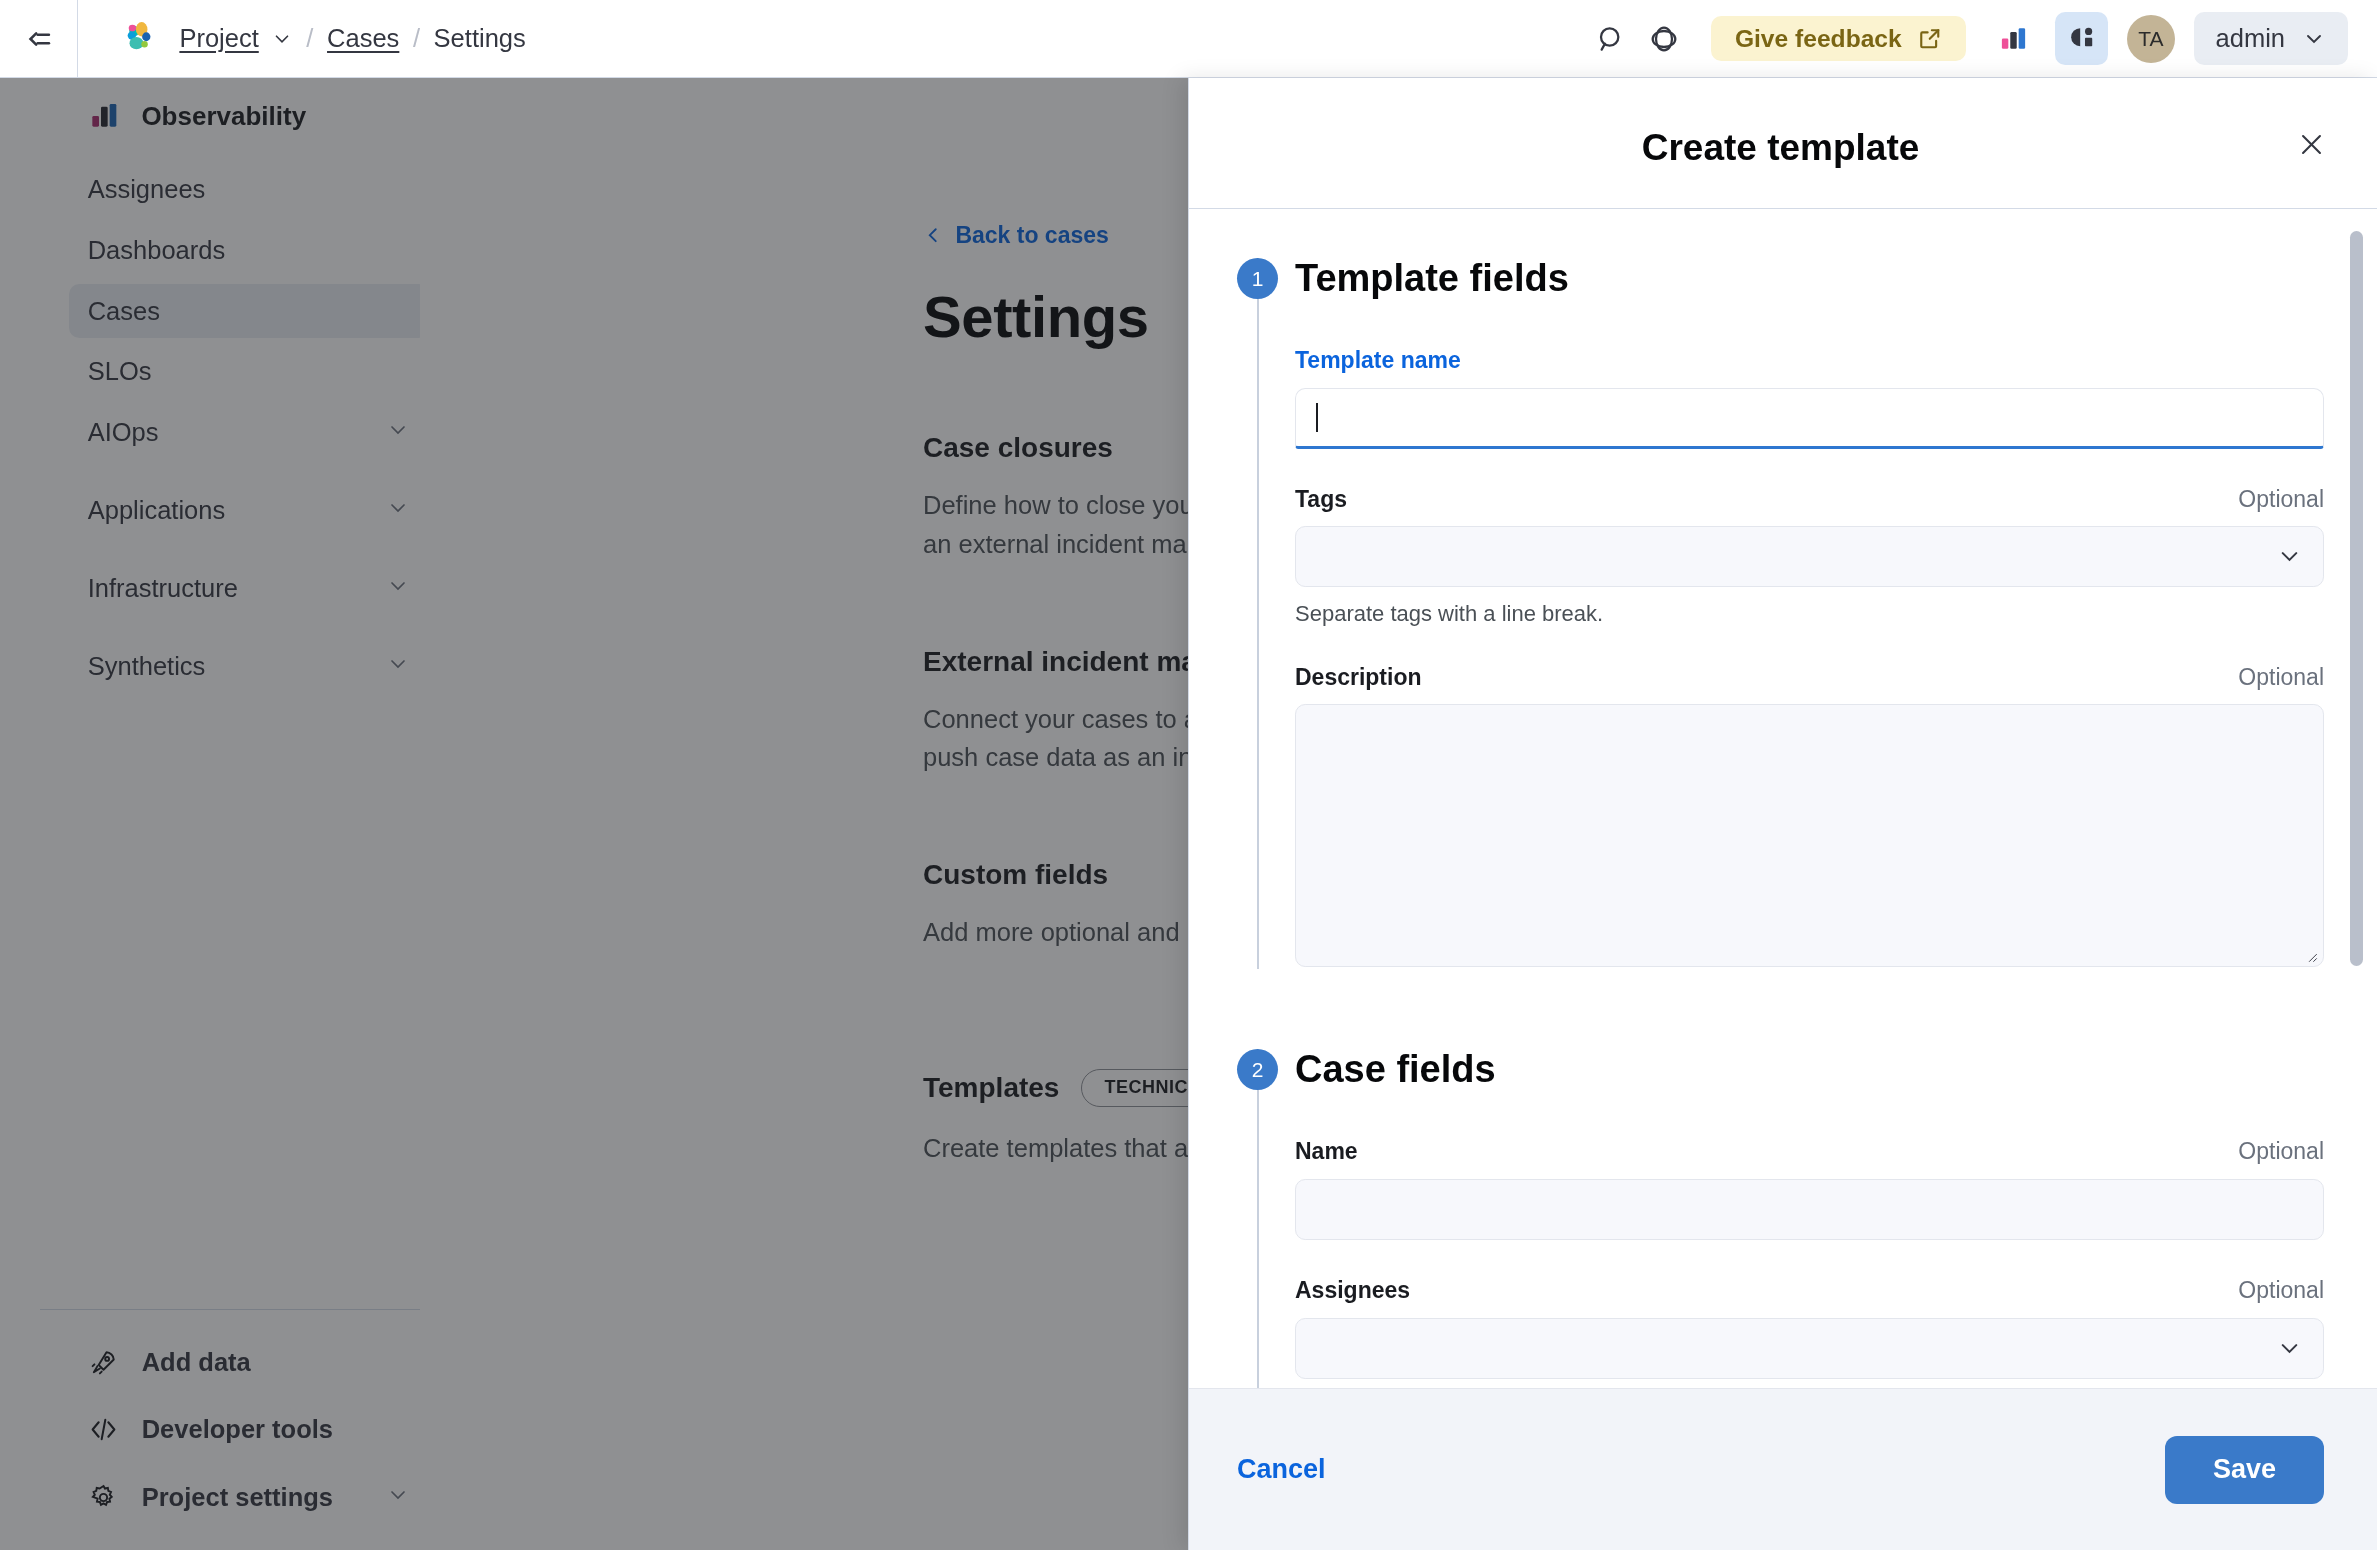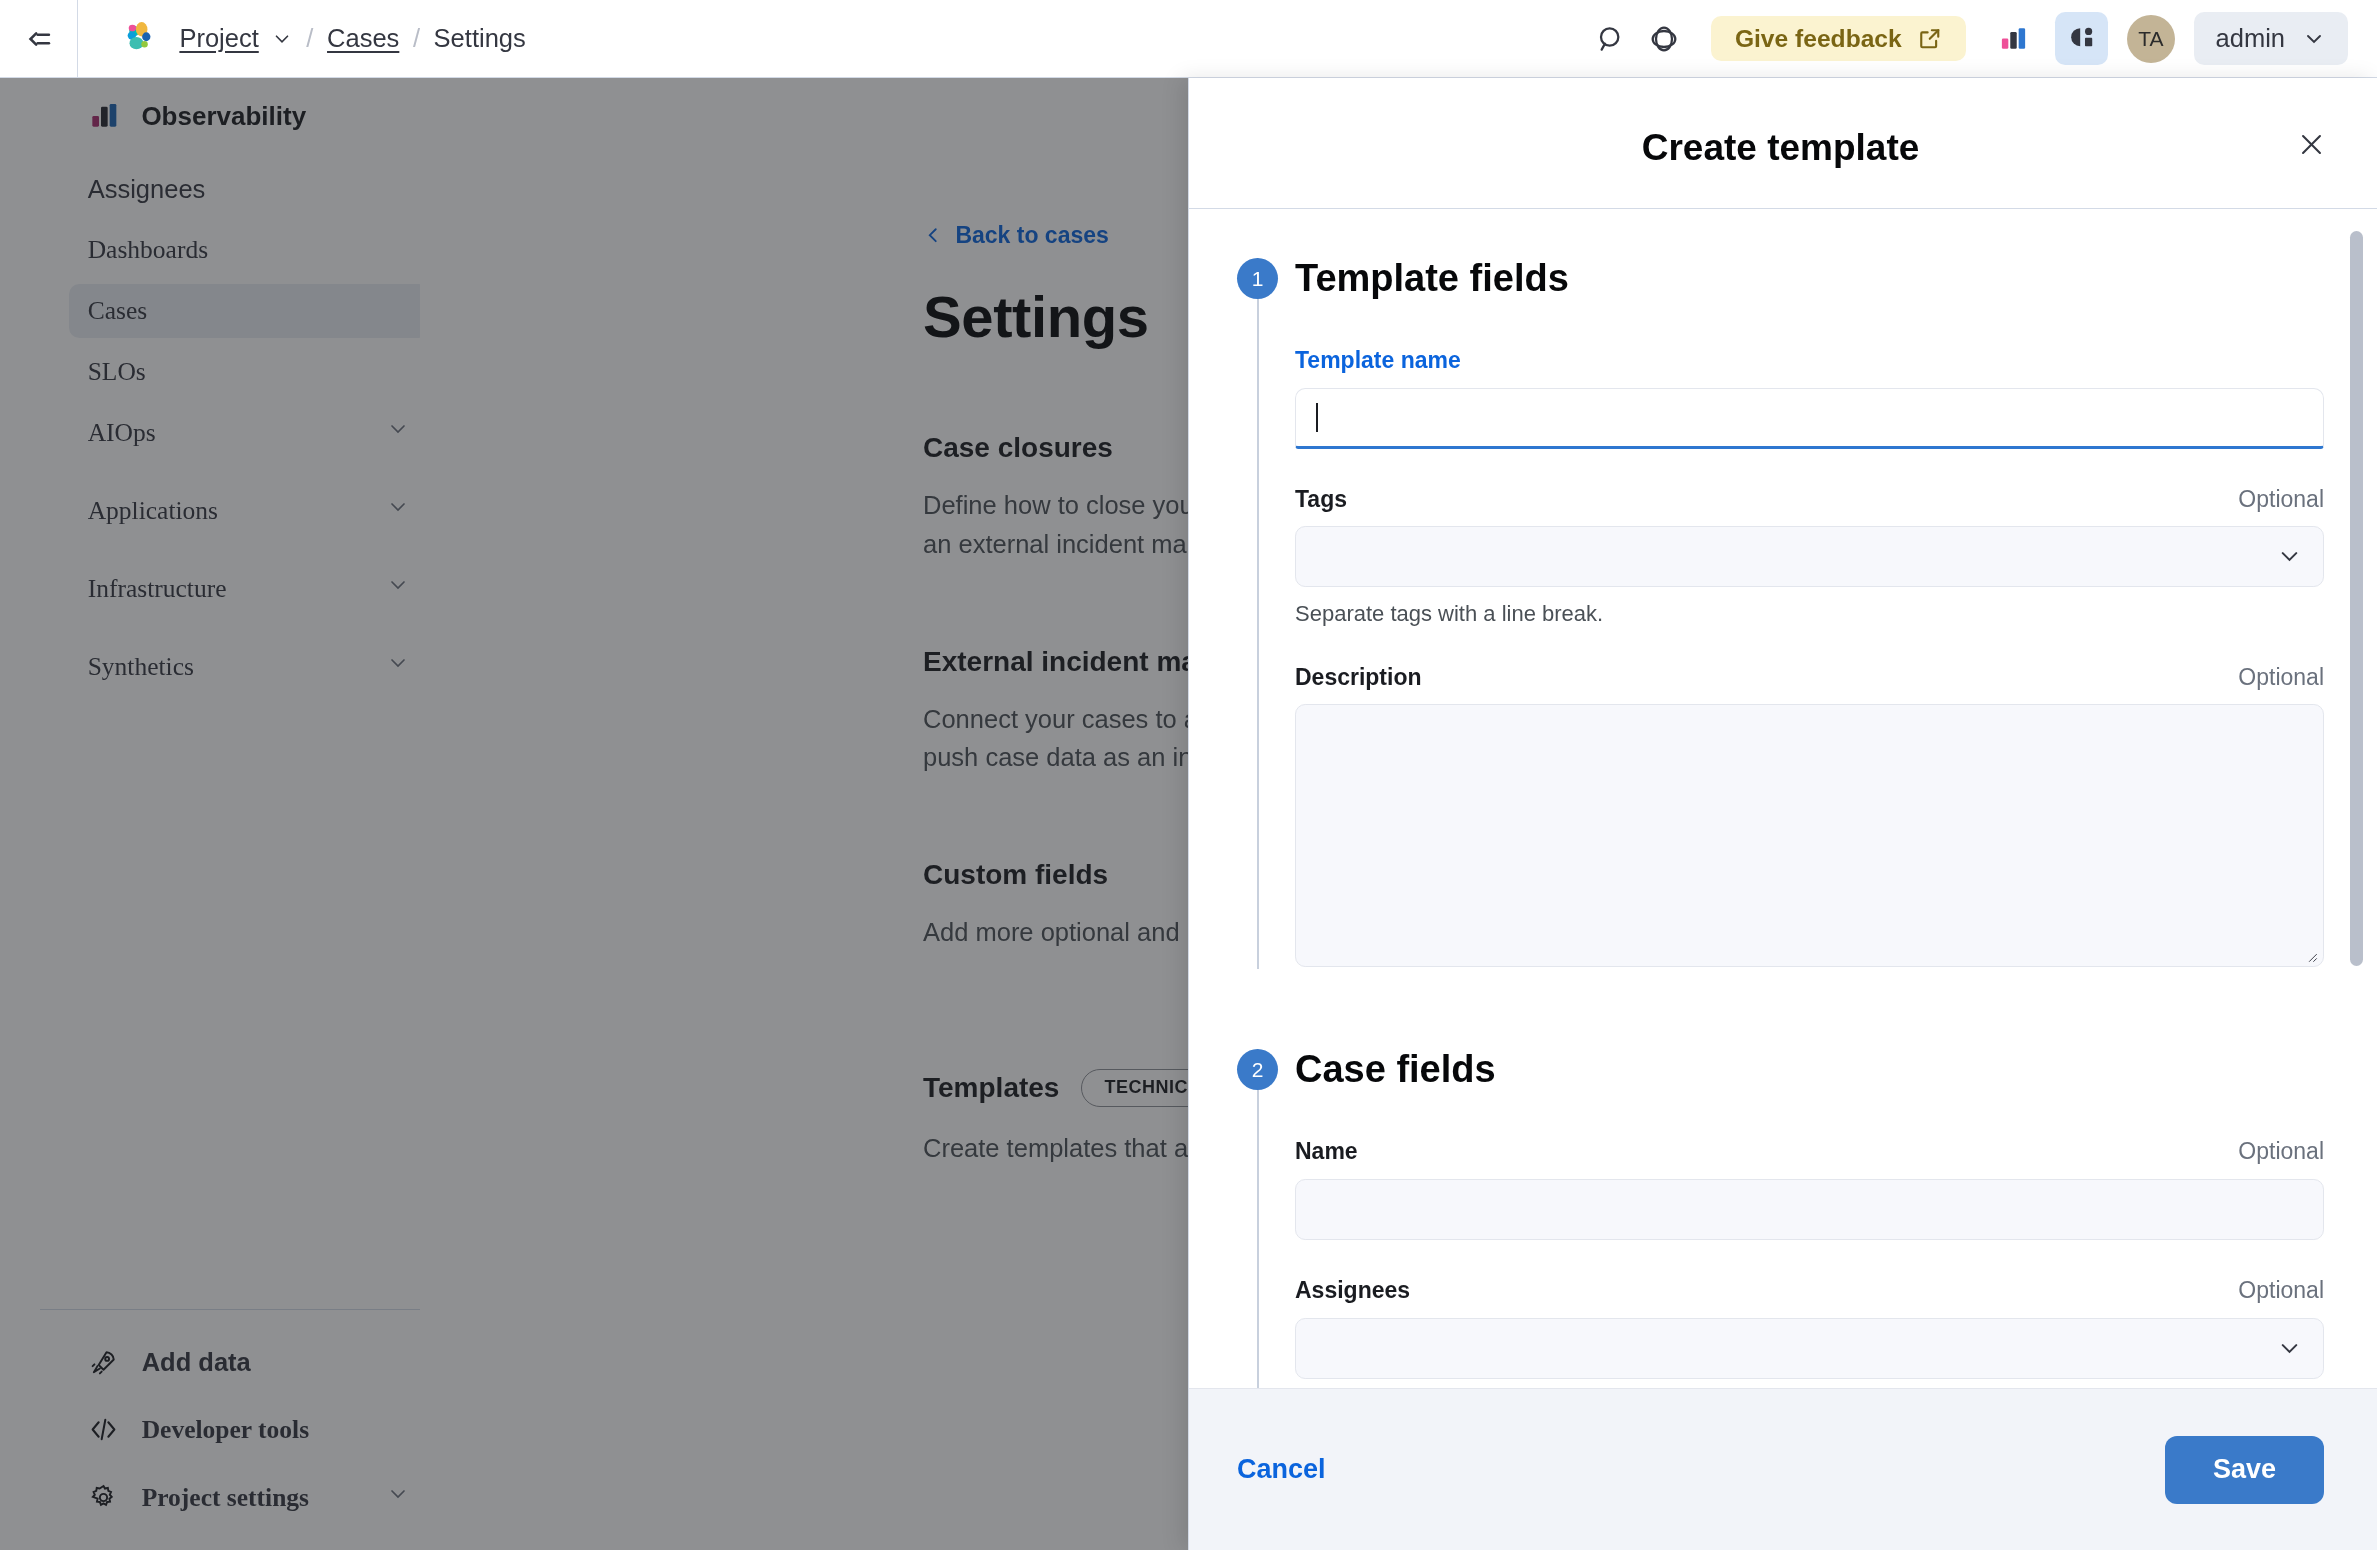--- a/index.html
+++ b/index.html
@@ -75,21 +75,21 @@
     display:flex; align-items:center; gap: 20.4px;
     padding: 22px 0 22px 49px;
   }
   .solution-title { font-size: 26px; font-weight: 700; color: #1a1c21; }
   .nav-list { padding: 8.5px 29px 0 29px; flex: 1; }
   .nav-item {
     height: 54px; display:flex; align-items:center;
     padding: 0 18.7px; border-radius: 10.2px; cursor: pointer;
     font-size: 25.5px; color: #343741; margin-bottom: 0px;
   }
-  .nav-item + .nav-item { margin-top: 0; font-family: Liberation Serif, serif; }
+  .nav-item + .nav-item { margin-top: 0; }
   .nav-item.selected { background: #e9edf3; }
   .nav-item .chev { margin-left: auto; }
   .nav-bottom {
     border-top: 0.8px solid #d3dae6;
     padding: 25.5px 29px 25.5px 29px;
   }
   .nav-bottom .nav-item { gap: 22px; font-weight: 700; }
   .nav-bottom .ic { width: 32px; display:flex; align-items:center; justify-content:center;}
 
   

